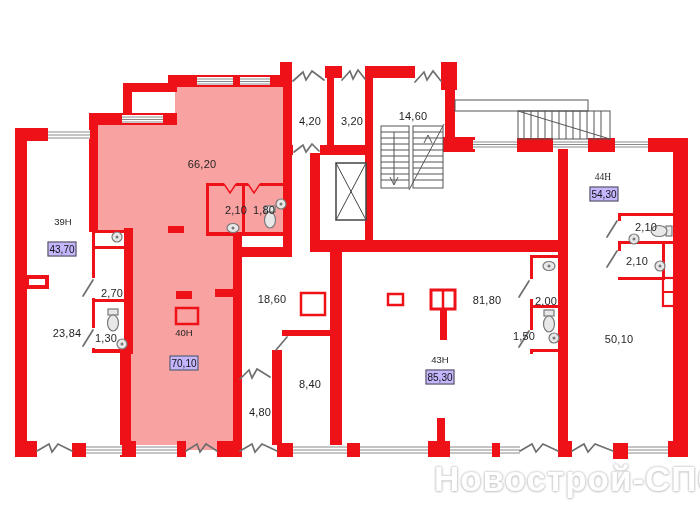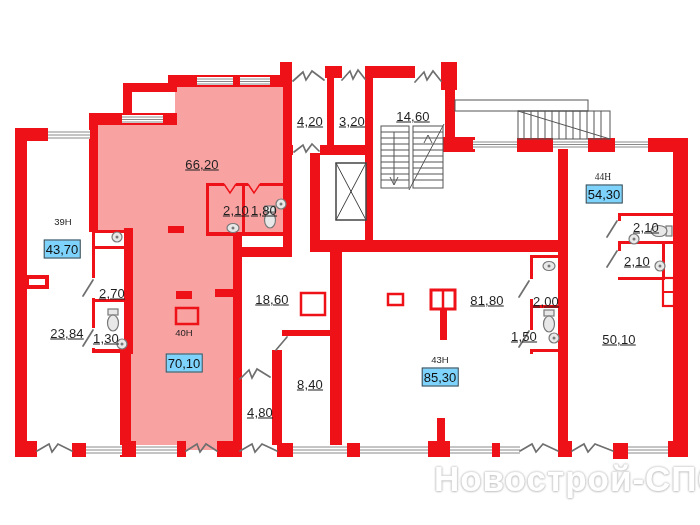--- a/index.html
+++ b/index.html
@@ -8,26 +8,26 @@
   .plan svg{position:absolute;left:0;top:0;}
   .wall{fill:var(--wall);}
   .hl{fill:var(--highlight);}
   .rline{stroke:var(--wall);fill:none;}
   .door{stroke:var(--door);stroke-width:1.7;fill:none;stroke-linejoin:miter;stroke-linecap:round;}
   .win{stroke:var(--window_line);stroke-width:1;}
   .winbg{fill:#fff;}
   .stair{stroke:var(--stair_line);stroke-width:1;fill:none;}
   .fixture{fill:#e8e8e8;stroke:#787878;stroke-width:1.2;}
   .fixdot{fill:#787878;}
-  .lbl{position:absolute;transform:translate(-50%,-50%);font-size:13px;color:var(--label);
-       text-decoration:underline;white-space:nowrap;letter-spacing:.2px;}
+  .lbl{position:absolute;transform:translate(-50%,-50%);font-size:11px;color:var(--label);
+       white-space:nowrap;letter-spacing:.2px;}
   .code{position:absolute;transform:translate(-50%,-50%);font-size:9.5px;color:var(--label);
         white-space:nowrap;}
-  .abox{position:absolute;transform:translate(-50%,-50%);font-size:13px;color:#111;
-        border:1.4px solid #4a4a4a;background:#7dd3fc;padding:1px 1px;white-space:nowrap;}
+  .abox{position:absolute;transform:translate(-50%,-50%);font-size:10px;color:#111;
+        border:1.4px solid #4a4a4a;background:#c4b5fd;padding:1px 1px;white-space:nowrap;}
   .watermark{position:absolute;transform:translate(-50%,-50%);font-size:35px;font-weight:bold;
         color:#ffffff;white-space:nowrap;letter-spacing:1px;
         text-shadow:0 1px 2px #c7c7c7,0 -1px 2px #dfdfdf,1px 0 2px #d4d4d4,-1px 0 2px #d4d4d4;}
 </style>
 </head>
 <body>
 
 <div class="plan">
 <svg width="700" height="525" viewBox="0 0 700 525">
 

